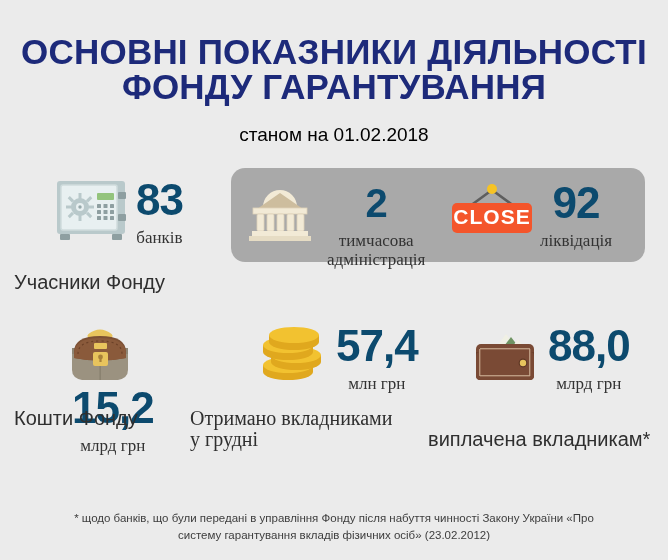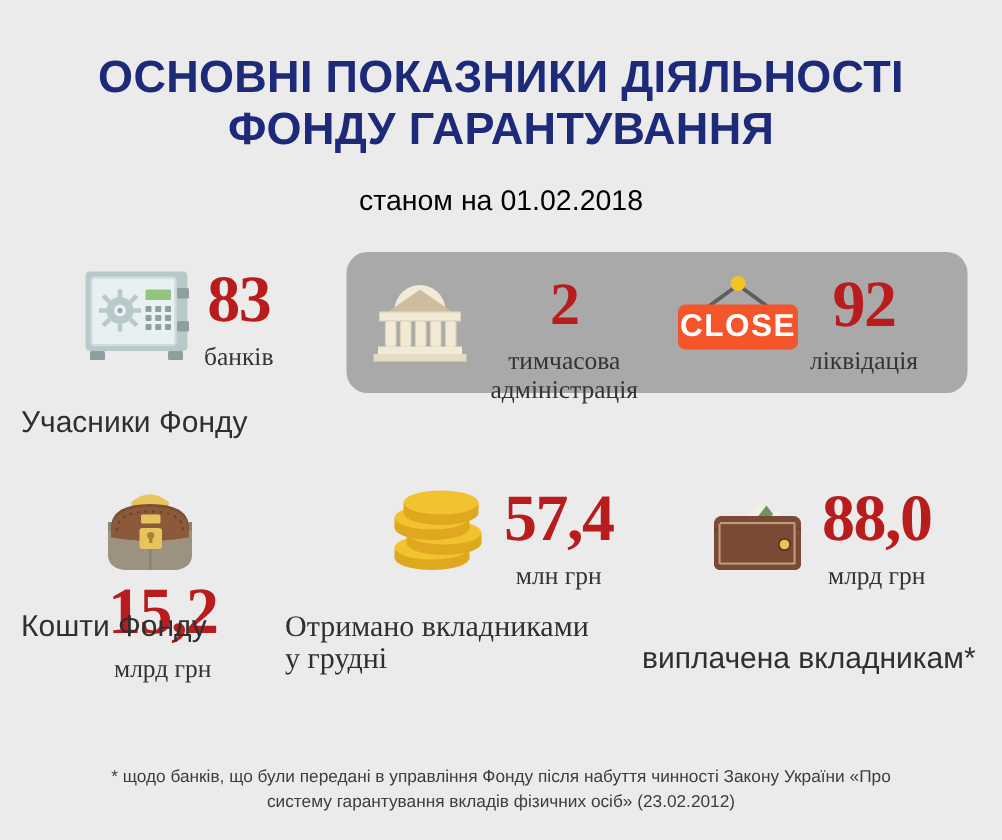--- a/index.html
+++ b/index.html
@@ -18,21 +18,21 @@
 
   
   .header {
     padding-top: 34px;
     text-align: center;
   }
   .title {
     color: #1d2a7a;
     font-family: "Liberation Sans", sans-serif;
     font-weight: bold;
-    font-size: 30px;
+    font-size: 35px;
     line-height: 35px;
     letter-spacing: 0.2px;
   }
   .title-line { display: block; }
   .subtitle {
     margin-top: 20px;
     font-size: 19px;
     color: #000000;
     font-family: "Liberation Sans", sans-serif;
   }
@@ -63,24 +63,24 @@
   .stat-icon {
     flex: none;
     position: relative;
   }
   .stat-text {
     margin-left: 8px;
     text-align: center;
     line-height: 1;
   }
   .num {
-    font-family: Liberation Serif, serif;
+    font-family: Liberation Sans, sans-serif;
     font-weight: bold;
     font-size: 44px;
-    color: #b91c1c;
+    color: #0c4a6e;
     letter-spacing: -1px;
     display: block;
     line-height: 44px;
   }
   .num.small { font-size: 40px; }
   .unit {
     font-family: "Liberation Serif", serif;
     font-size: 17px;
     color: #333;
     display: block;

